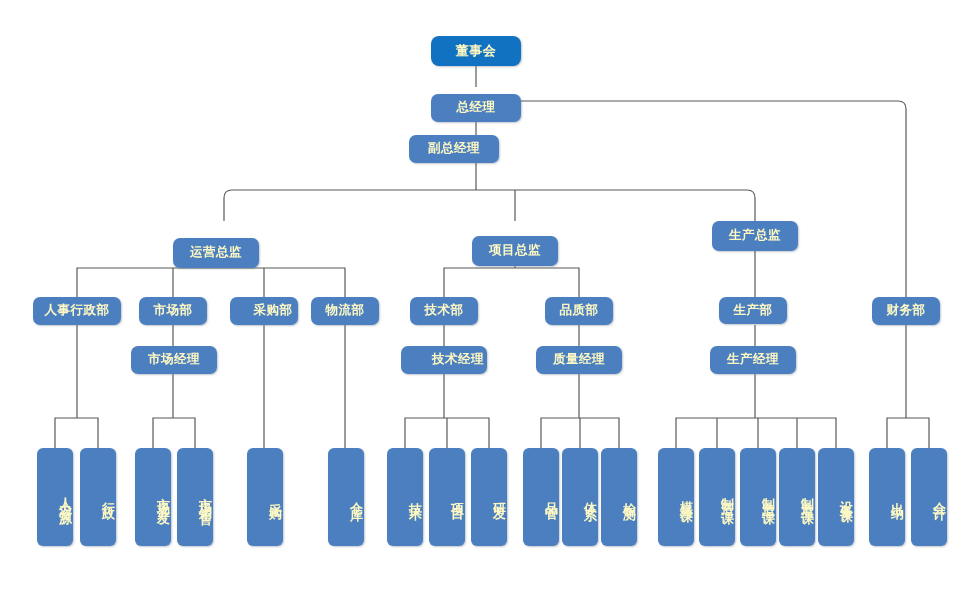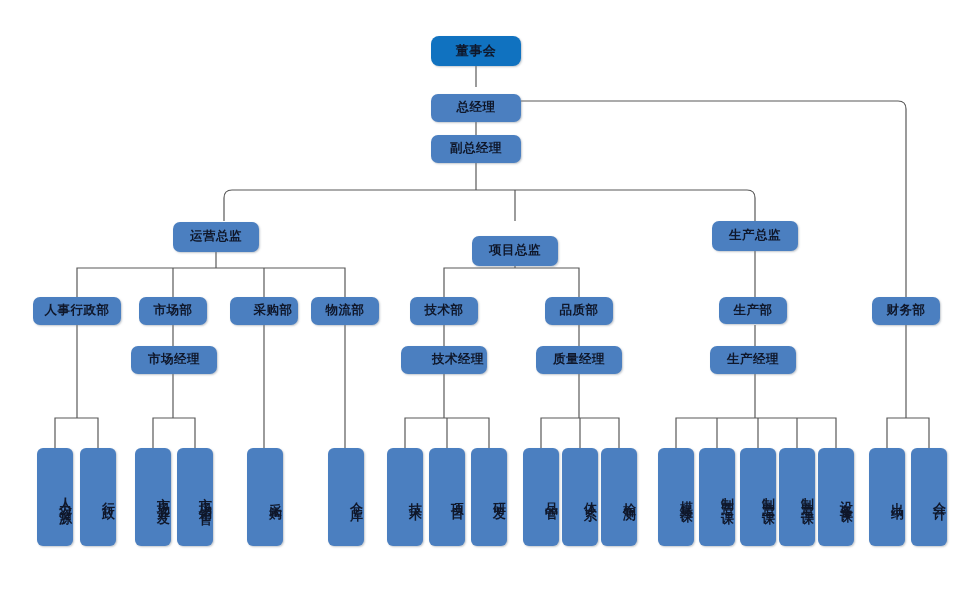--- a/index.html
+++ b/index.html
@@ -19,21 +19,21 @@
     width:980px;height:600px;
     pointer-events:none;
   }
   .node{
     position:absolute;
     box-sizing:border-box;
     display:flex;
     align-items:center;
     justify-content:center;
     text-align:center;
-    color:#0f172a;
+    color:#fef9c3;
     border-radius:7px;
     font-weight:bold;
     letter-spacing:0.5px;
     line-height:1.25;
     box-shadow:1px 1px 2px rgba(120,130,145,0.45);
     z-index:5;
   }
   .node.lvl-board{
     background:#1072c0;
     border-radius:8px;
@@ -122,25 +122,25 @@
   </svg>
 
   <div class="node lvl-board" style="left: 431px; top: 36px; width: 90px; height: 30px;">
       <span>董事会</span>
     </div>
 
   <div class="node lvl-exec" style="left: 431px; top: 94px; width: 90px; height: 28px;">
       <span>总经理</span>
     </div>
 
-  <div class="node lvl-exec" style="left: 431px; top: 135px; width: 90px; height: 28px;">
+  <div class="node lvl-exec" style="left: 409px; top: 135px; width: 90px; height: 28px;">
       <span>副总经理</span>
     </div>
 
-  <div class="node lvl-director" style="left: 173px; top: 222px; width: 86px; height: 30px;">
+  <div class="node lvl-director" style="left: 173px; top: 238px; width: 86px; height: 30px;">
       <span>运营总监</span>
     </div>
 
   <div class="node lvl-director" style="left: 472px; top: 236px; width: 86px; height: 30px;">
       <span>项目总监</span>
     </div>
 
   <div class="node lvl-director" style="left: 712px; top: 221px; width: 86px; height: 30px;">
       <span>生产总监</span>
     </div>

